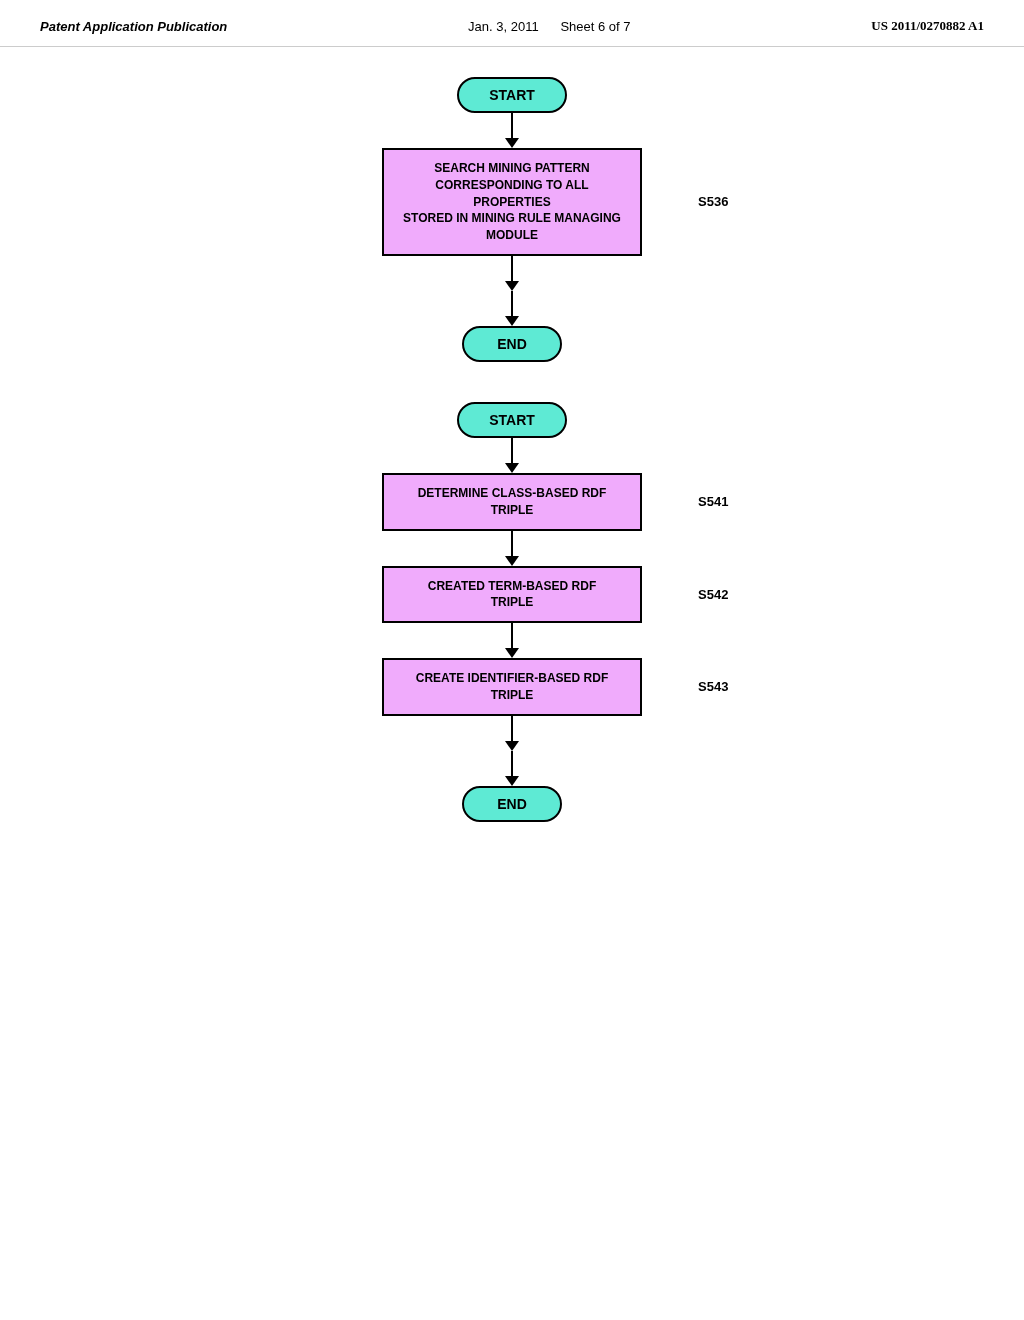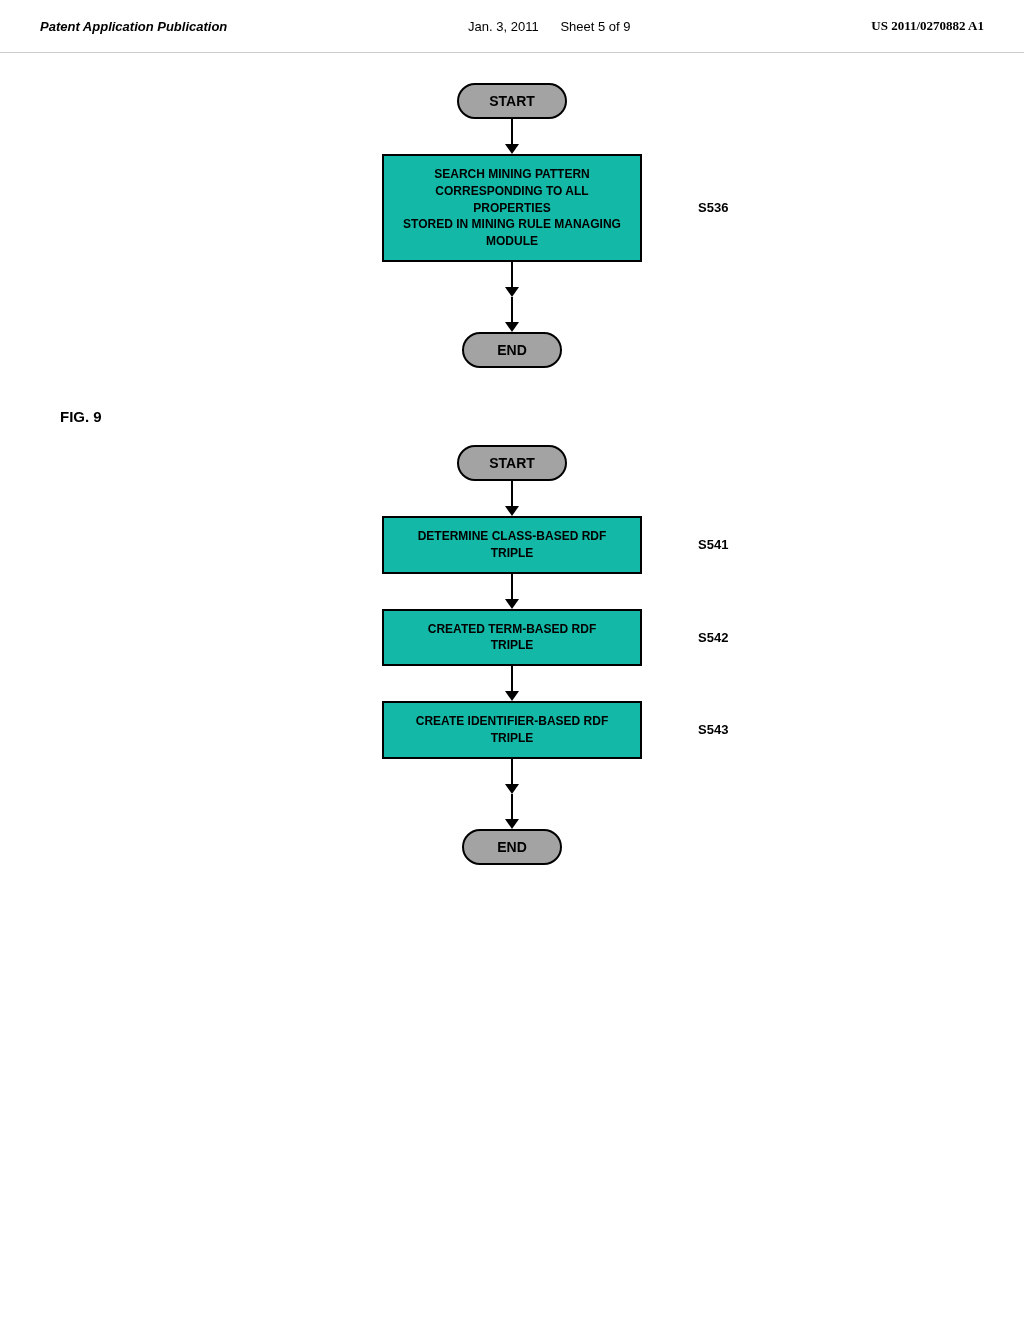--- a/index.html
+++ b/index.html
@@ -10,21 +10,21 @@
       font-family: Arial, sans-serif;
       color: #000;
       position: relative;
     }
 
     
     .header {
       display: flex;
       justify-content: space-between;
       align-items: center;
-      padding: 18px 40px 18px 40px;
+      padding: 18px 40px 12px 40px;
       border-bottom: 1px solid #ccc;
     }
     .header-left {
       font-size: 13px;
       font-style: italic;
       font-weight: bold;
     }
     .header-center {
       font-size: 13px;
       text-align: center;
@@ -57,31 +57,31 @@
     }
 
     
     .shape-terminal {
       border: 2px solid #000;
       border-radius: 25px;
       padding: 8px 30px;
       font-size: 14px;
       font-weight: bold;
       text-align: center;
-      background: #a3a3a3;
+      background: #5eead4;
       min-width: 100px;
     }
 
     .shape-process {
       border: 2px solid #000;
       padding: 10px 16px;
       font-size: 12px;
       font-weight: bold;
       text-align: center;
-      background: #14b8a6;
+      background: #f0abfc;
       width: 260px;
       line-height: 1.4;
     }
 
     
     .arrow {
       display: flex;
       flex-direction: column;
       align-items: center;
     }
@@ -119,21 +119,21 @@
     }
   </style>
 </head>
 <body>
 
 <div class="header">
   <div class="header-left">Patent Application Publication</div>
   <div class="header-center">
     <span>Jan. 3, 2011</span>
     &nbsp;&nbsp;&nbsp;&nbsp;
-    <span>Sheet 5 of 9</span>
+    <span>Sheet 6 of 7</span>
   </div>
   <div class="header-right">US 2011/0270882 A1</div>
 </div>
 
 <div class="content">
 
   <div class="section">
 
     <div class="flowchart">
 
@@ -165,21 +165,20 @@
       </div>
 
       <div class="row-with-label">
         <div class="shape-terminal">END</div>
       </div>
 
     </div>
   </div>
 
   <div class="section">
-    <div class="fig-label">FIG. 9</div>
 
     <div class="flowchart">
 
       <div class="row-with-label">
         <div class="shape-terminal">START</div>
       </div>
 
       <div class="arrow">
         <div class="arrow-line"></div>
         <div class="arrow-head"></div>

